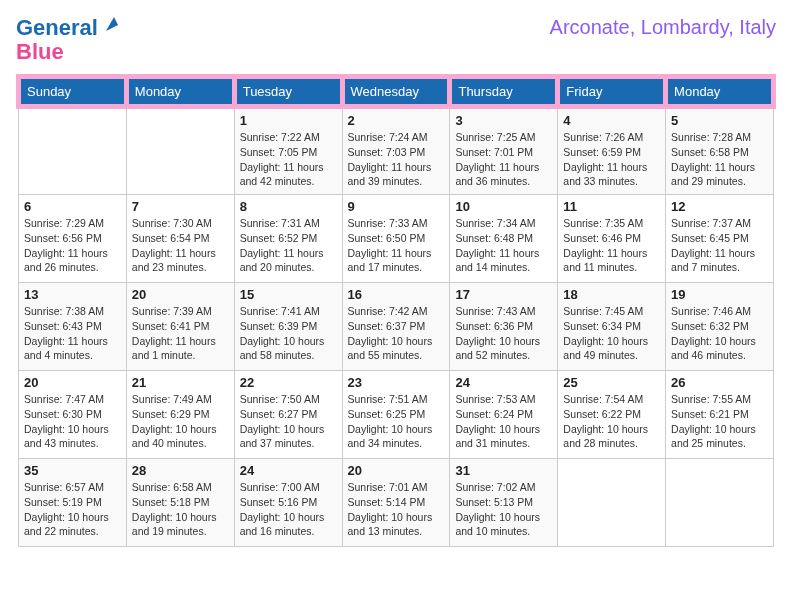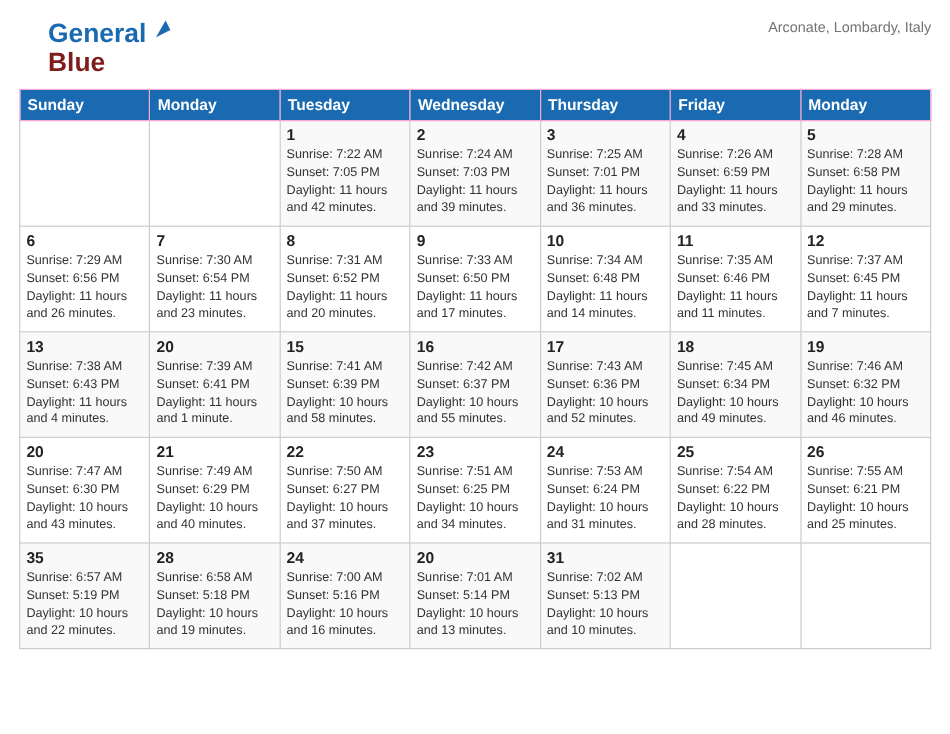--- a/index.html
+++ b/index.html
@@ -18,51 +18,50 @@
     }
     .logo {
       display: flex;
       align-items: center;
     }
     .logo-text {
       font-size: 22px;
       font-weight: bold;
       color: #333;
       line-height: 1.1;
-      margin-left: 24px;
     }
     .logo-text span {
       color: #1a6ab1;
     }
     .title-block {
       text-align: right;
     }
     .month-title {
       font-size: 36px;
       font-weight: bold;
       color: #222;
       line-height: 1.1;
     }
     .subtitle {
-      font-size: 12px;
-      color: #737373;
+      font-size: 20px;
+      color: #8b5cf6;
     }
     table {
       width: 100%;
       border-collapse: collapse;
       font-size: 11px;
     }
     thead tr th {
       background-color: #1a6ab1;
       color: #fff;
       text-align: left;
       padding: 5px 6px;
       font-size: 13px;
-      font-weight: bold;
-      border: 1px solid #f9a8d4;
+      font-weight: normal;
+      border: 5px solid #f9a8d4;
     }
     tbody tr td {
       border: 1px solid #ccc;
       vertical-align: top;
       padding: 4px 5px;
       min-height: 80px;
       height: 88px;
       width: 108px;
       background: #fff;
     }
@@ -91,21 +90,21 @@
 <div class="header">
   <div class="logo">
     <div>
       <div style="display:flex;align-items:center;">
         <span class="logo-text"><span>General</span></span>
         <svg width="22" height="22" viewBox="0 0 22 22" style="margin-left:2px;margin-top:-8px;">
           <polygon points="6,18 14,4 18,12" fill="#1a6ab1"></polygon>
         </svg>
       </div>
       <div style="display:flex;">
-        <span class="logo-text" style="color:#7f1d1d;font-size:22px;font-weight:bold;">Blue</span>
+        <span class="logo-text" style="color:#ec4899;font-size:22px;font-weight:bold;">Blue</span>
       </div>
     </div>
   </div>
   <div class="title-block">
     <div class="subtitle">Arconate, Lombardy, Italy</div>
   </div>
 </div>
 
 <table>
   <thead>

